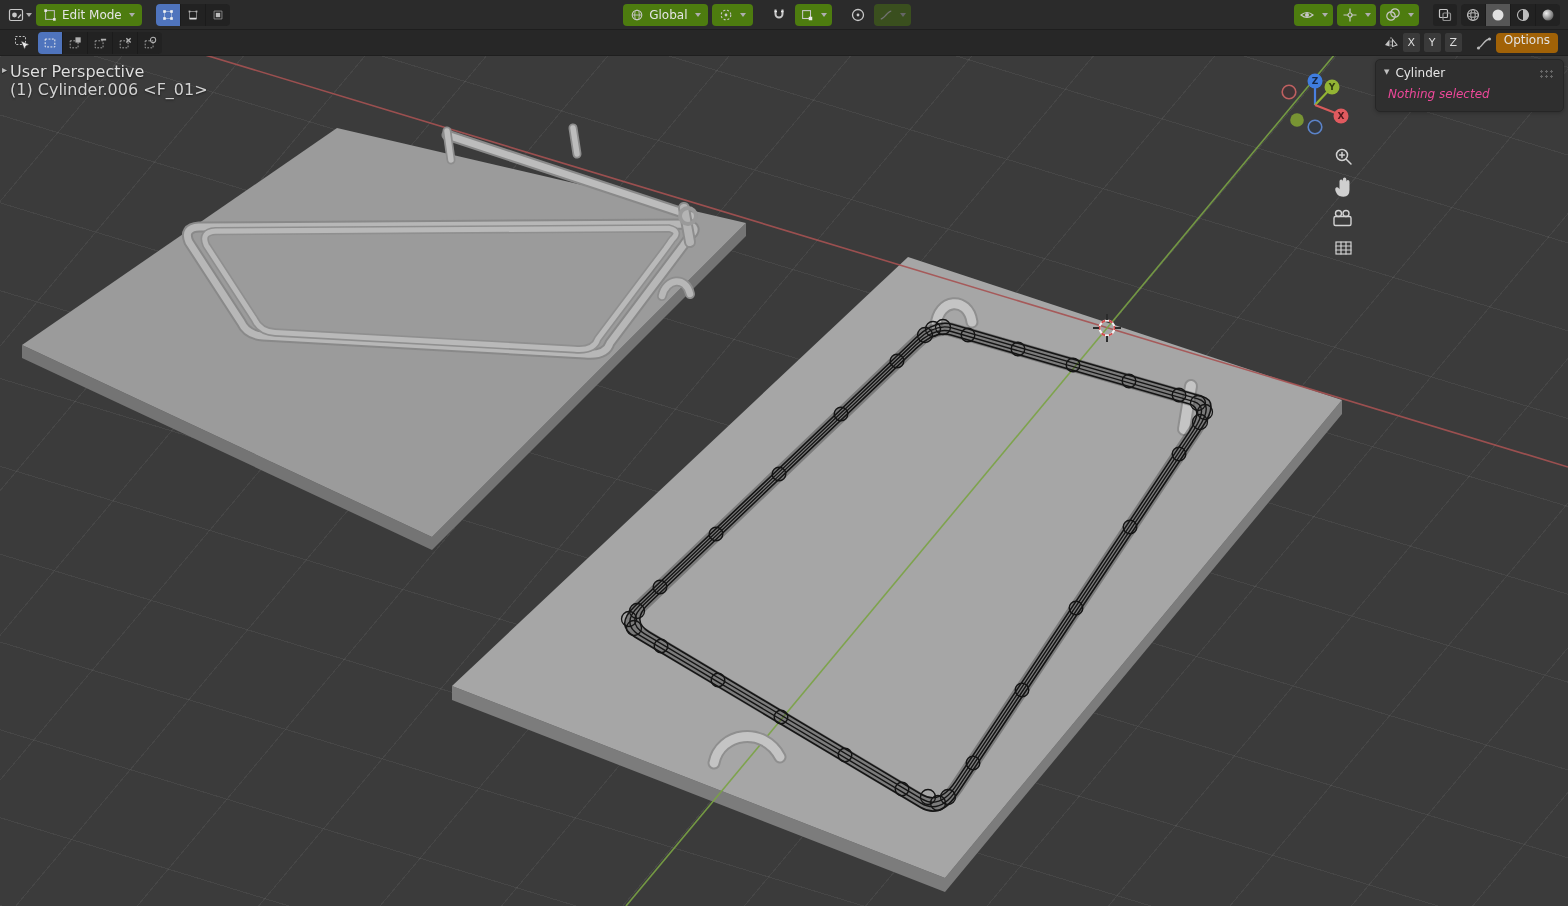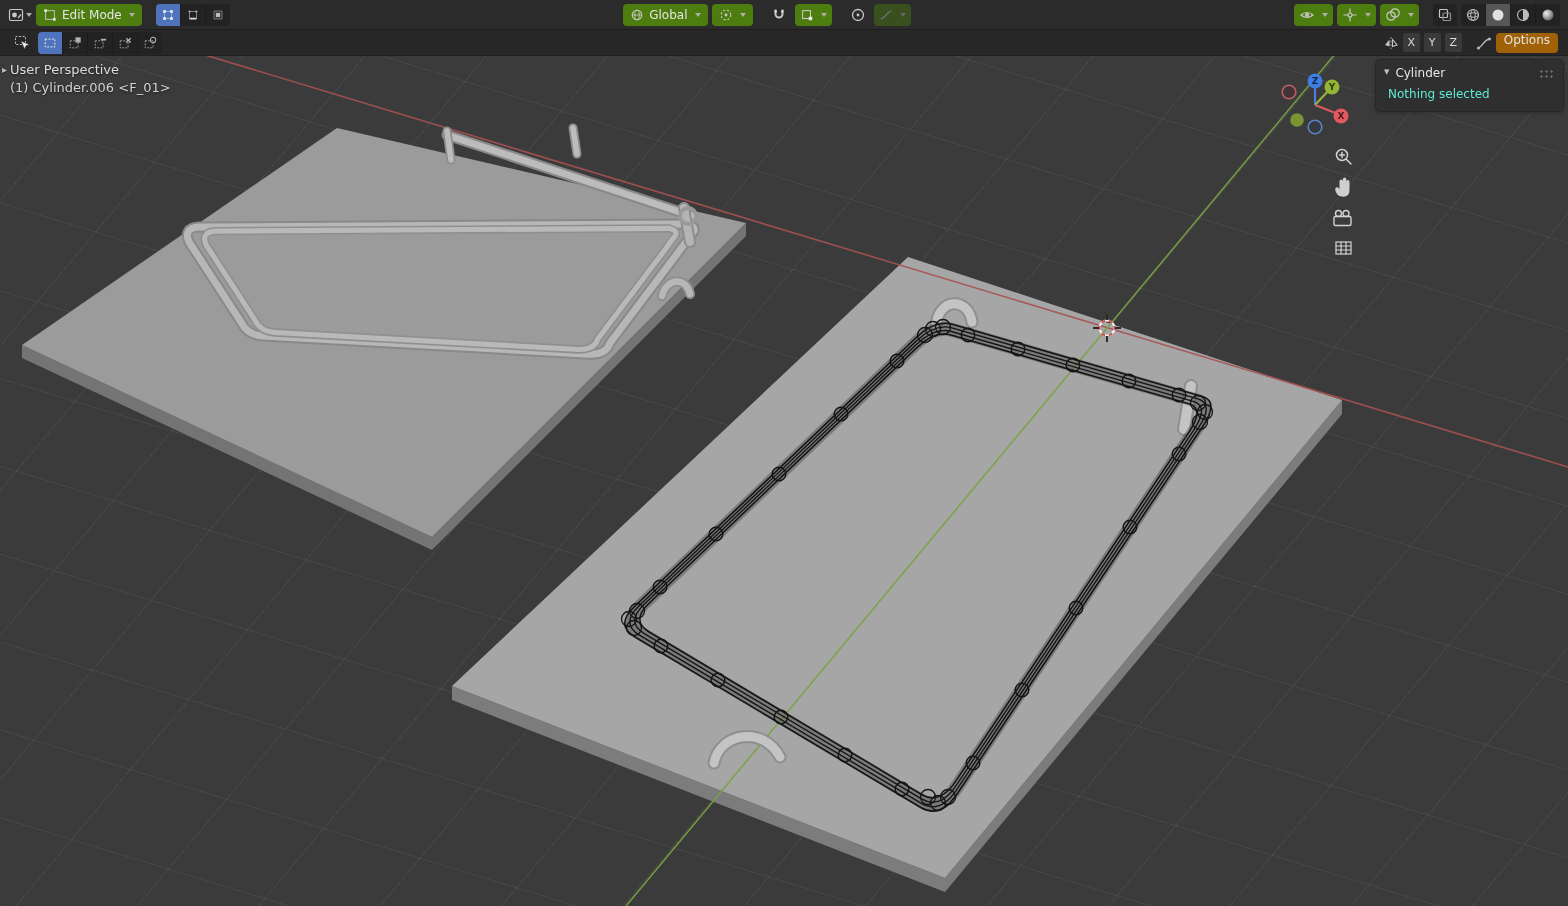--- a/index.html
+++ b/index.html
@@ -56,21 +56,21 @@
   }
   
   .viewport{
     position:relative;height:850px;overflow:hidden;background-color:#3b3b3b;
     background-image:
       repeating-linear-gradient(17deg,  rgba(255,255,255,.055) 0 1px, transparent 1px 84px),
       repeating-linear-gradient(130deg, rgba(255,255,255,.055) 0 1px, transparent 1px 93px);
   }
   .scene{position:absolute;left:0;top:0;}
   .vp-label{
-    position:absolute;left:10px;color:#dedede;font-size:13px;
+    position:absolute;left:10px;color:#dedede;font-size:16px;
     text-shadow:0 1px 2px rgba(0,0,0,.55);white-space:nowrap;
   }
   .vp-label.l1{top:6px;}
   .vp-label.l2{top:24px;color:#d2d2d2;text-align:center;}
   .region-arrow{
     position:absolute;left:2px;top:8px;color:#bdbdbd;font-size:10px;
     text-shadow:0 1px 1px rgba(0,0,0,.5);
   }
   
   .npanel{
@@ -78,21 +78,21 @@
     background:rgba(46,46,46,.97);border:1px solid #262626;border-radius:5px;
     box-shadow:0 1px 4px rgba(0,0,0,.25);
   }
   .np-header{display:flex;align-items:center;gap:6px;padding:6px 8px 3px;color:#e6e6e6;font-size:12px;}
   .np-chevron{font-size:7px;color:#c0c0c0;transform:translateY(-1px);}
   .np-grip{
     margin-left:auto;width:16px;height:9px;
     background-image:radial-gradient(circle, #8a8a8a 1px, transparent 1.2px);
     background-size:5px 5px;opacity:.6;
   }
-  .np-body{padding:4px 10px 10px 12px;color:#5eead4;font-size:12px;}
+  .np-body{padding:4px 10px 10px 12px;color:#ec4899;font-size:12px;font-style:italic;}
 </style>
 </head>
 <body>
 
 <header class="row1">
   <span class="iconbtn">
     <svg class="i16" viewBox="0 0 16 16">
       <rect x="1.5" y="2.5" width="13" height="11" rx="1.5" fill="none" stroke="#c8c8c8" stroke-width="1.2"></rect>
       <circle cx="6.5" cy="8" r="2.4" fill="#c8c8c8"></circle>
       <path d="M10,11 L13,7.5" stroke="#c8c8c8" stroke-width="1.2"></path>

